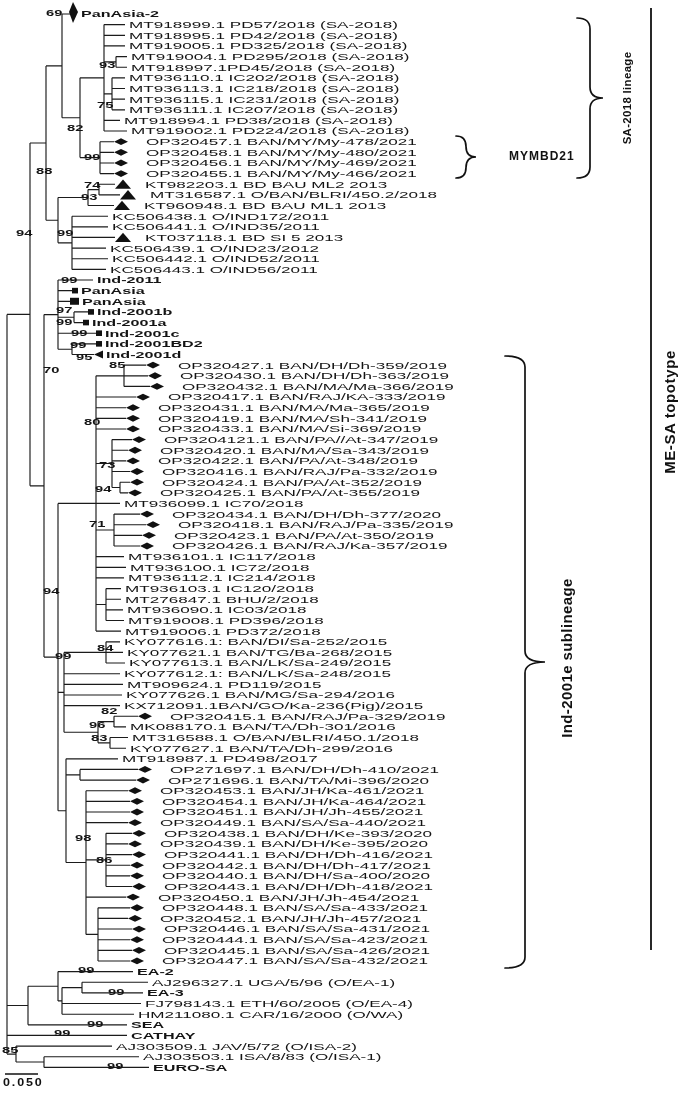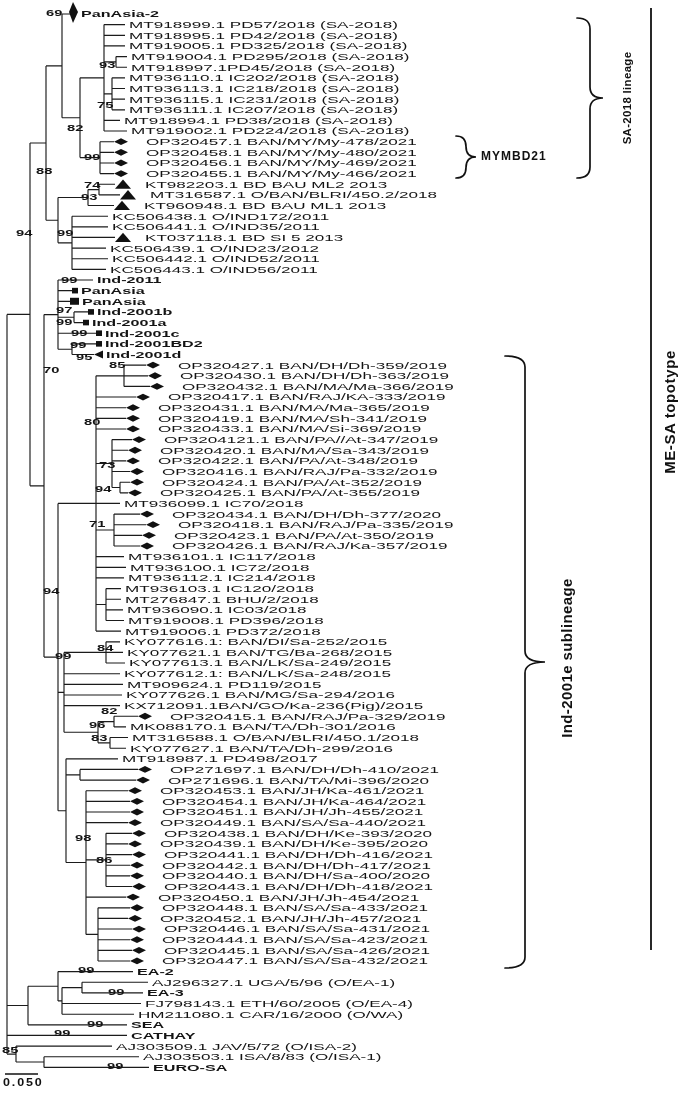--- a/index.html
+++ b/index.html
@@ -5,21 +5,21 @@
   html,body{margin:0;padding:0;background:#fff;}
   .stage{position:relative;width:685px;height:1093px;background:#fff;overflow:hidden;
          font-family:"Liberation Sans",sans-serif;color:#111;}
   #tree-svg{position:absolute;left:0;top:0;}
   svg text{font-family:"Liberation Sans",sans-serif;fill:#141414;}
   .vlabel{position:absolute;white-space:nowrap;font-weight:bold;
           transform:translate(-50%,-50%) rotate(-90deg);}
   #mesa-label{left:669px;top:412px;font-size:15px;letter-spacing:.6px;}
   #sa2018-label{left:627px;top:98px;font-size:11.5px;letter-spacing:.3px;}
   #ind2001e-label{left:566px;top:658px;font-size:15px;letter-spacing:.4px;}
-  #mymbd21-label{position:absolute;left:481px;top:156px;transform:translateY(-50%);
+  #mymbd21-label{position:absolute;left:509px;top:156px;transform:translateY(-50%);
                  font-weight:bold;font-size:12px;letter-spacing:1px;white-space:nowrap;}
   #scale-label{position:absolute;left:3px;top:1077px;font-size:10px;font-weight:bold;
                letter-spacing:1.5px;transform-origin:0 0;transform:scaleX(1.25);}
 </style>
 </head>
 <body>
 
 <div class="stage">
   <svg id="tree-svg" width="685" height="1093" viewBox="0 0 685 1093">
       <path d="M116 56.6V67.2M116 56.6H127M116 67.2H127M112 77.8V109.8M112 77.8H125M112 88.5H125M112 99.1H125M112 109.8H125M104 24.6V131.0M104 24.6H125M104 35.3H125M104 45.9H125M104 61.9H116M104 93.8H112M104 120.4H120M104 131.0H127M100 141.7V173.6M100 141.7H114M100 152.3H114M100 163.0H114M100 173.6H114M80 77.8V157.6M80 77.8H104M80 157.6H100M62 14.0V117.7M62 14.0H70M62 117.7H80M99 184.2V194.9M99 184.2H115M99 194.9H120M88 189.6V205.5M88 189.6H99M88 205.5H114M72 216.2V269.4M72 216.2H108M72 226.8H108M72 237.4H115M72 248.1H106M72 258.7H108M72 269.4H106M58 197.5V242.8M58 197.5H88M58 242.8H72M46 65.9V220.2M46 65.9H62M46 220.2H58M74 311.9V322.6M74 311.9H88M74 322.6H83M72 343.8V354.5M72 343.8H96M72 354.5H94M58 280.0V349.2M58 280.0H93M58 290.6H72M58 301.3H70M58 317.2H74M58 333.2H96M58 349.2H72M124 365.1V386.4M124 365.1H146M124 375.8H148M124 386.4H150M120 482.2V492.8M120 482.2H130M120 492.8H128M112 439.6V487.5M112 439.6H132M112 450.2H128M112 460.9H126M112 471.5H130M112 487.5H120M114 514.1V546.0M114 514.1H140M114 524.7H146M114 535.4H142M114 546.0H140M106 588.6V620.5M106 588.6H121M106 599.2H121M106 609.8H123M106 620.5H124M96 375.8V631.1M96 375.8H124M96 397.0H136M96 407.7H126M96 418.3H126M96 429.0H126M96 463.5H112M96 503.4H120M96 530.0H114M96 556.6H124M96 567.3H126M96 577.9H124M96 604.5H106M96 631.1H121M106 641.8V663.0M106 641.8H120M106 652.4H123M106 663.0H125M114 716.2V726.9M114 716.2H138M114 726.9H126M110 737.5V748.2M110 737.5H128M110 748.2H126M98 721.6V742.8M98 721.6H114M98 742.8H110M64 652.4V732.2M64 652.4H106M64 673.7H120M64 684.3H123M64 695.0H122M64 705.6H120M64 732.2H98M80 769.4V780.1M80 769.4H138M80 780.1H136M106 833.3V886.5M106 833.3H132M106 843.9H128M106 854.6H132M106 865.2H130M106 875.8H130M106 886.5H132M98 907.8V961.0M98 907.8H130M98 918.4H128M98 929.0H132M98 939.7H130M98 950.3H132M98 961.0H130M86 790.7V934.4M86 790.7H128M86 801.4H130M86 812.0H130M86 822.6H128M86 859.9H106M86 897.1H126M86 934.4H98M66 758.8V862.5M66 758.8H118M66 774.8H80M66 862.5H86M58 503.4V810.7M58 503.4H96M58 692.3H64M58 810.7H66M44 314.6V657.1M44 314.6H58M44 657.1H58M30 143.0V485.8M30 143.0H46M30 485.8H44M82 982.2V992.9M82 982.2H148M82 992.9H143M62 987.6V1014.2M62 987.6H82M62 1003.5H141M62 1014.2H134M58 971.6V1000.9M58 971.6H133M58 1000.9H62M28 986.2V1024.8M28 986.2H58M28 1024.8H127M44 1056.7V1067.4M44 1056.7H139M44 1067.4H149M16 1046.1V1062.0M16 1046.1H112M16 1062.0H44M7 314.4V1054.1M7 314.4H30M7 1005.5H28M7 1035.4H127M7 1054.1H16" fill="none" stroke="#1b1b1b" stroke-width="1.15"></path>

